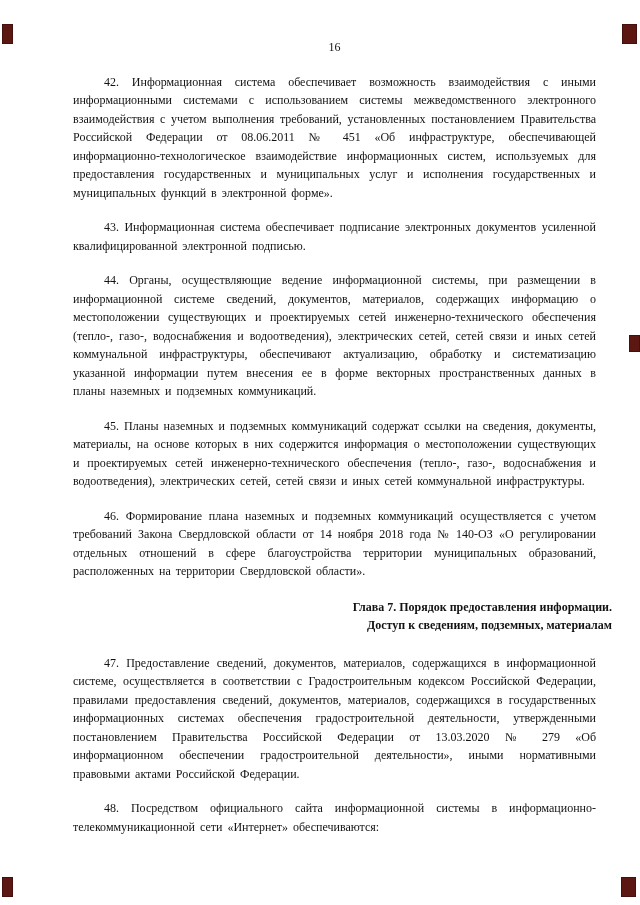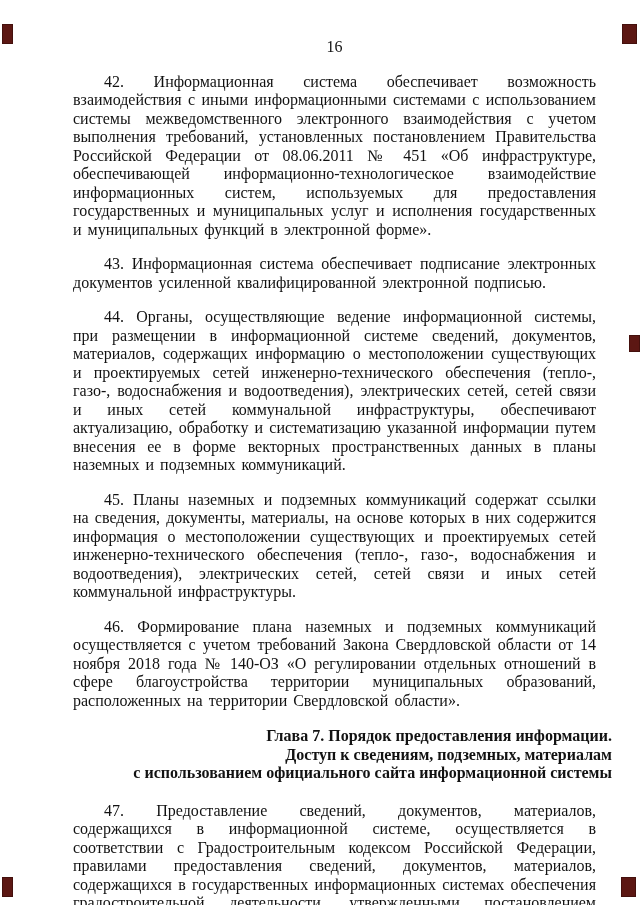--- a/index.html
+++ b/index.html
@@ -8,21 +8,21 @@
     background: #ffffff;
   }
   .page {
     position: relative;
     width: 640px;
     height: 905px;
     background: #ffffff;
     box-sizing: border-box;
     padding: 38px 28px 0 57px;
     font-family: "Liberation Serif", "DejaVu Serif", serif;
-    font-size: 16px;
+    font-size: 12px;
     line-height: 18.5px;
     color: #121212;
     overflow: hidden;
   }
   .page-number {
     text-align: center;
     margin: 0 0 4px 0;
   }
   p.para {
     margin: 16px;
@@ -59,21 +59,20 @@
 
   <p class="para">42. Информационная система обеспечивает возможность взаимодействия с иными информационными системами с использованием системы межведомственного электронного взаимодействия с учетом выполнения требований, установленных постановлением Правительства Российской Федерации от 08.06.2011 № 451 «Об инфраструктуре, обеспечивающей информационно-технологическое взаимодействие информационных систем, используемых для предоставления государственных и муниципальных услуг и исполнения государственных и муниципальных функций в электронной форме».</p>
   <p class="para">43. Информационная система обеспечивает подписание электронных документов усиленной квалифицированной электронной подписью.</p>
   <p class="para">44. Органы, осуществляющие ведение информационной системы, при размещении в информационной системе сведений, документов, материалов, содержащих информацию о местоположении существующих и проектируемых сетей инженерно-технического обеспечения (тепло-, газо-, водоснабжения и водоотведения), электрических сетей, сетей связи и иных сетей коммунальной инфраструктуры, обеспечивают актуализацию, обработку и систематизацию указанной информации путем внесения ее в форме векторных пространственных данных в планы наземных и подземных коммуникаций.</p>
   <p class="para">45. Планы наземных и подземных коммуникаций содержат ссылки на сведения, документы, материалы, на основе которых в них содержится информация о местоположении существующих и проектируемых сетей инженерно-технического обеспечения (тепло-, газо-, водоснабжения и водоотведения), электрических сетей, сетей связи и иных сетей коммунальной инфраструктуры.</p>
   <p class="para">46. Формирование плана наземных и подземных коммуникаций осуществляется с учетом требований Закона Свердловской области от 14 ноября 2018 года № 140-ОЗ «О регулировании отдельных отношений в сфере благоустройства территории муниципальных образований, расположенных на территории Свердловской области».</p>
 
   <div class="chapter-heading">
     <div>Глава 7. Порядок предоставления информации.</div>
     <div>Доступ к сведениям, подземных, материалам</div>
-    <div>с использованием официального сайта информационной системы</div>
   </div>
 
   <p class="para">47. Предоставление сведений, документов, материалов, содержащихся в информационной системе, осуществляется в соответствии с Градостроительным кодексом Российской Федерации, правилами предоставления сведений, документов, материалов, содержащихся в государственных информационных системах обеспечения градостроительной деятельности, утвержденными постановлением Правительства Российской Федерации от 13.03.2020 № 279 «Об информационном обеспечении градостроительной деятельности», иными нормативными правовыми актами Российской Федерации.</p>
   <p class="para">48. Посредством официального сайта информационной системы в информационно-телекоммуникационной сети «Интернет» обеспечиваются:</p>
 
   <div class="scan-mark mark-tl" style="background: rgb(92, 23, 19); border-color: rgb(68, 16, 13);"></div>
   <div class="scan-mark mark-tr" style="background: rgb(92, 23, 19); border-color: rgb(68, 16, 13);"></div>
   <div class="scan-mark mark-rm" style="background: rgb(92, 23, 19); border-color: rgb(68, 16, 13);"></div>
   <div class="scan-mark mark-bl" style="background: rgb(92, 23, 19); border-color: rgb(68, 16, 13);"></div>
   <div class="scan-mark mark-br" style="background: rgb(92, 23, 19); border-color: rgb(68, 16, 13);"></div>

